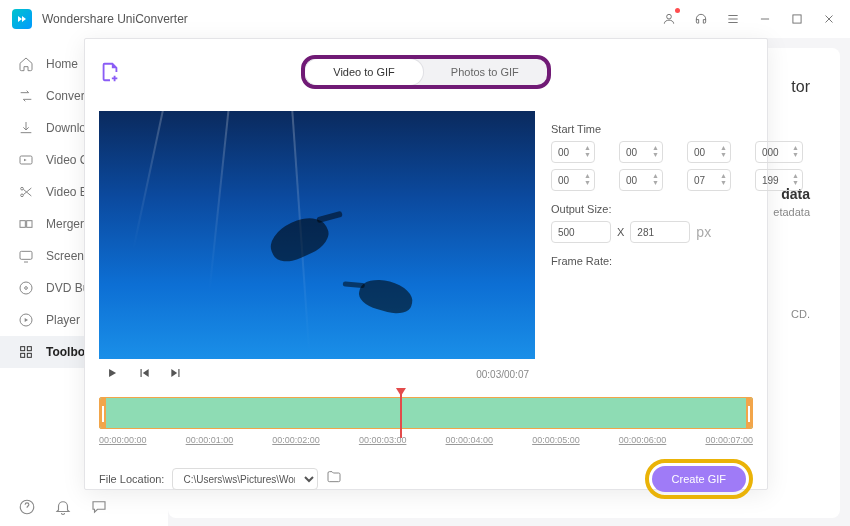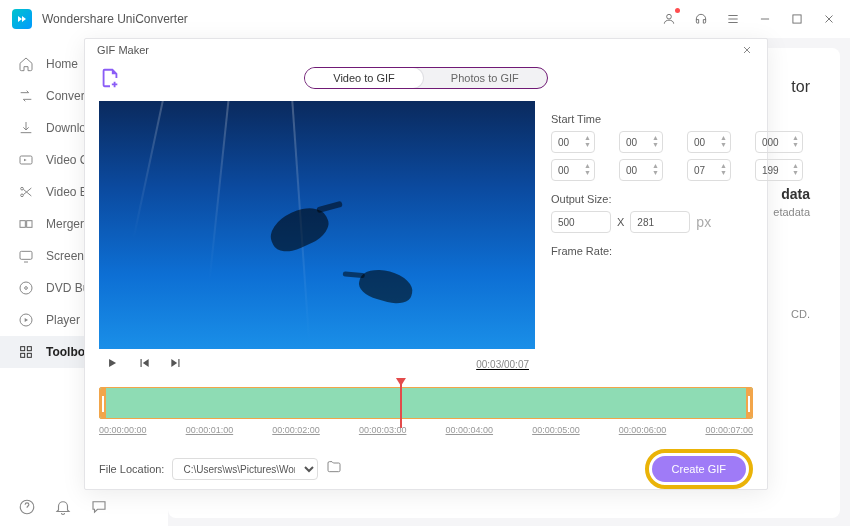--- a/index.html
+++ b/index.html
@@ -36,37 +36,37 @@
 
 
 .modal { position: absolute; left: 84px; top: 38px; width: 684px; height: 452px; background: #fff; border: 1px solid #e4e4e7; border-radius: 2px; box-shadow: 0 4px 24px rgba(0,0,0,0.08); display:flex; flex-direction:column; }
 .modal-header { height: 26px; display:flex; align-items:center; padding: 0 12px; font-size: 11px; color:#555; }
 .modal-close { margin-left:auto; cursor:pointer; width:16px;height:16px;display:flex;align-items:center;justify-content:center;color:#888;}
 .modal-close svg{width:12px;height:12px;stroke:currentColor;stroke-width:2;}
 
 .toolbar-row{display:flex;align-items:center;padding:0 14px 6px;}
 .add-icon{width:22px;height:22px;color:#8a5cf6;cursor:pointer;}
 .add-icon svg{width:22px;height:22px;fill:currentColor;}
-.tab-switch{margin:6px auto;display:flex;background:#f2f2f4;border-radius:14px;height:22px;overflow:hidden;border:1px solid #701a75;}
+.tab-switch{margin:16px auto;display:flex;background:#f2f2f4;border-radius:14px;height:34px;overflow:hidden;border:4px solid #701a75;}
 .tab-btn{padding:0 28px;font-size:11px;color:#666;display:flex;align-items:center;cursor:pointer;border:none;background:transparent;}
 .tab-btn.active{background:#fff;border-radius:14px;color:#333;box-shadow:0 0 0 1px #e0e0e4;}
 
 .modal-body{display:flex;padding:0 14px;gap:16px;}
 .preview-col{width:436px;}
 .video-pane{width:436px;height:248px;background:linear-gradient(180deg,#0a2a5e 0%,#0b4a9f 35%,#0d6fd4 70%,#1a8fe8 100%);position:relative;overflow:hidden;}
 .diver1,.diver2{position:absolute;background:rgba(0,0,0,0.55);border-radius:50% 50% 40% 40%;}
 .diver1{width:60px;height:36px;left:170px;top:110px;transform:rotate(-25deg);} 
 .diver1::after{content:"";position:absolute;right:-20px;top:8px;width:26px;height:6px;background:rgba(0,0,0,0.5);border-radius:3px;transform:rotate(10deg);} 
 .diver2{width:54px;height:30px;left:260px;top:170px;transform:rotate(15deg);} 
 .diver2::after{content:"";position:absolute;left:-18px;top:10px;width:22px;height:5px;background:rgba(0,0,0,0.5);border-radius:3px;transform:rotate(-10deg);} 
 .sunray{position:absolute;top:-20px;left:50px;width:2px;height:160px;background:linear-gradient(rgba(255,255,255,0.25),transparent);transform:rotate(12deg);} 
 .sunray.r2{left:120px;transform:rotate(6deg);height:200px;} 
 .sunray.r3{left:200px;transform:rotate(-4deg);height:260px;} 
 
-.play-row{display:flex;align-items:center;height:30px;gap:16px;padding:0 6px;text-decoration:underline;}
+.play-row{display:flex;align-items:center;height:30px;gap:16px;padding:0 6px;}
 .pc-icon{width:16px;height:16px;color:#555;cursor:pointer;}
 .pc-icon svg{width:14px;height:14px;fill:currentColor;}
 .timecode{margin-left:auto;font-size:10px;color:#888;}
 
 .settings-col{flex:1;font-size:11px;color:#555;padding-top:6px;}
 .label{margin:6px 0 6px;}
 .time-row{display:flex;gap:24px;align-items:center;margin-bottom:6px;}
 .spin{position:relative;width:44px;height:22px;border:1px solid #ddd;border-radius:4px;display:flex;align-items:center;}
 .spin.wide{width:48px;}
 .spin input{border:none;width:100%;padding:0 14px 0 6px;font-size:10px;color:#555;background:transparent;outline:none;}
@@ -251,28 +251,20 @@
     <div class="bg-card">
       <div class="bg-title" style="text-align:right;">tor</div>
       <div class="bg-meta" style="text-align:right;">data</div>
       <div class="bg-meta-sub" style="text-align:right;">etadata</div>
       <div class="bg-body" style="text-align:right;">CD.</div>
     </div>
   </div>
 </div>
 
 <div class="modal">
-  <div class="modal-header">
-    <span>GIF Maker</span>
-    <span class="modal-close">
-        <svg viewBox="0 0 24 24">
-          <path d="M6 6l12 12M18 6L6 18"></path>
-        </svg>
-      </span>
-  </div>
 
   <div class="toolbar-row">
     <span class="add-icon"><svg viewBox="0 0 24 24">
           <path d="M6 2h9l5 5v5h-2V8h-4V4H6v16h6v2H6a2 2 0 01-2-2V4a2 2 0 012-2zm12 14v2h2v2h-2v2h-2v-2h-2v-2h2v-2h2z"></path>
         </svg></span>
     <div class="tab-switch">
       <button class="tab-btn active">Video to GIF</button>
       <button class="tab-btn">Photos to GIF</button>
     </div>
     <span style="width:22px"></span>

